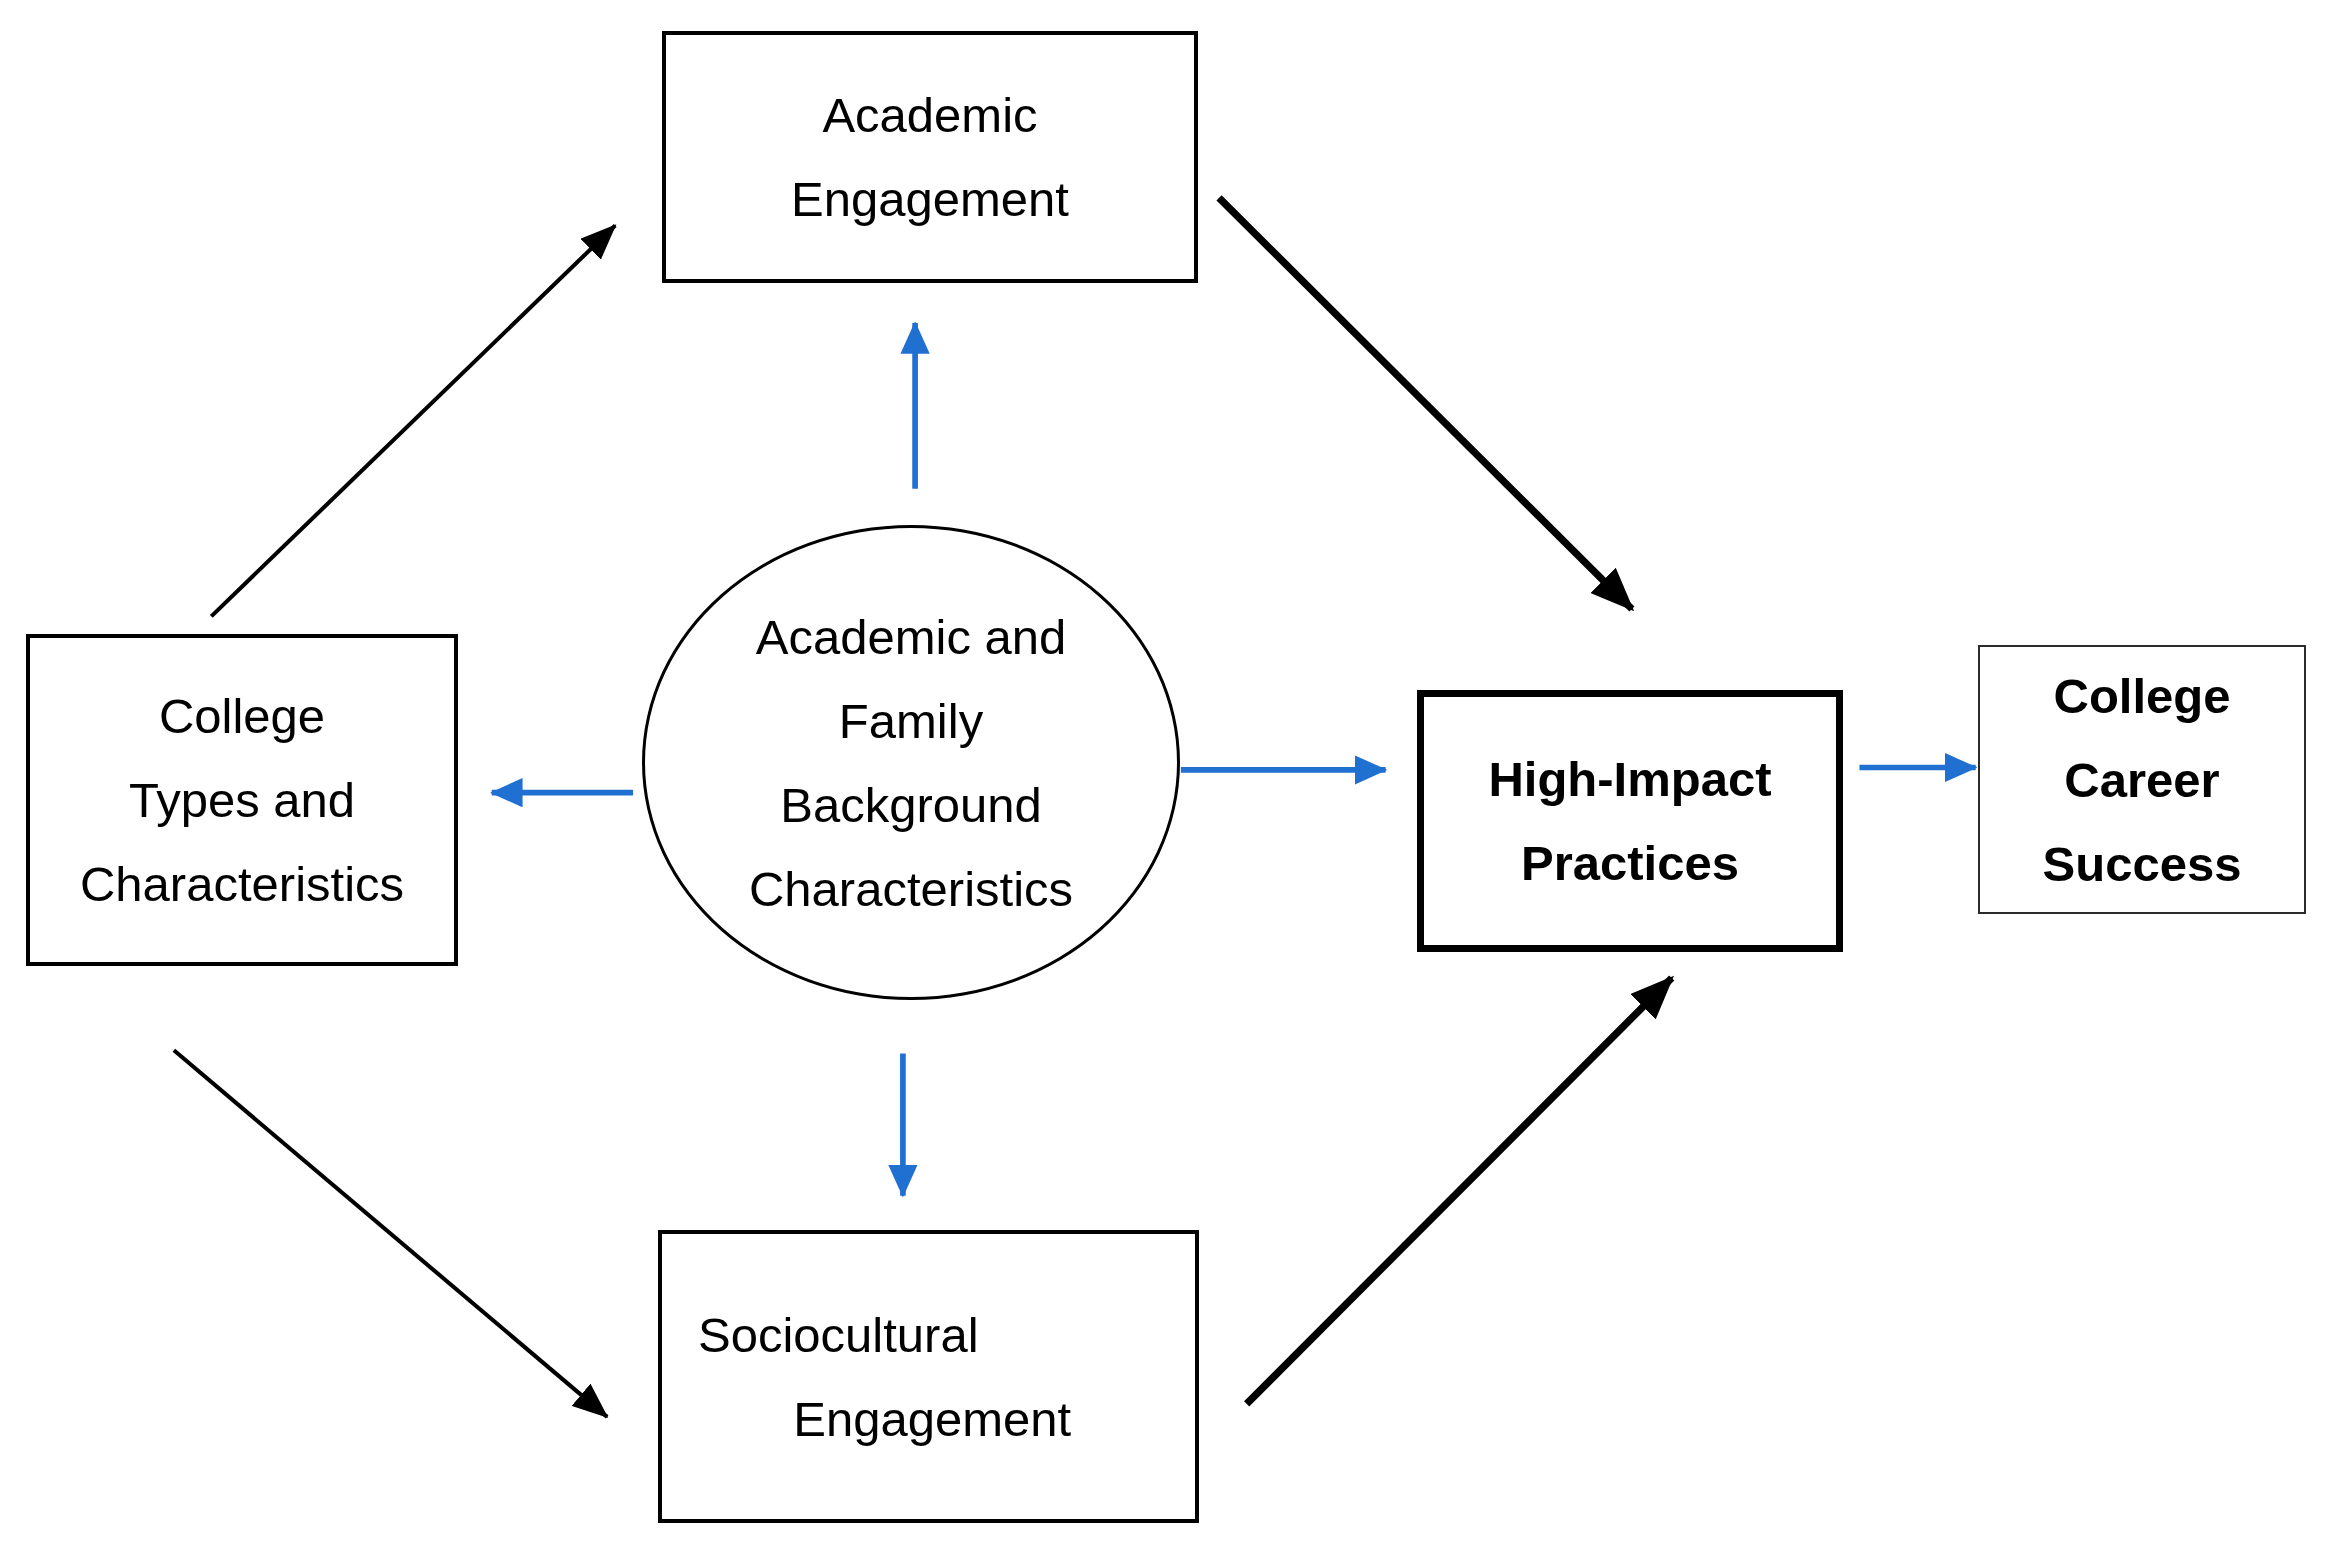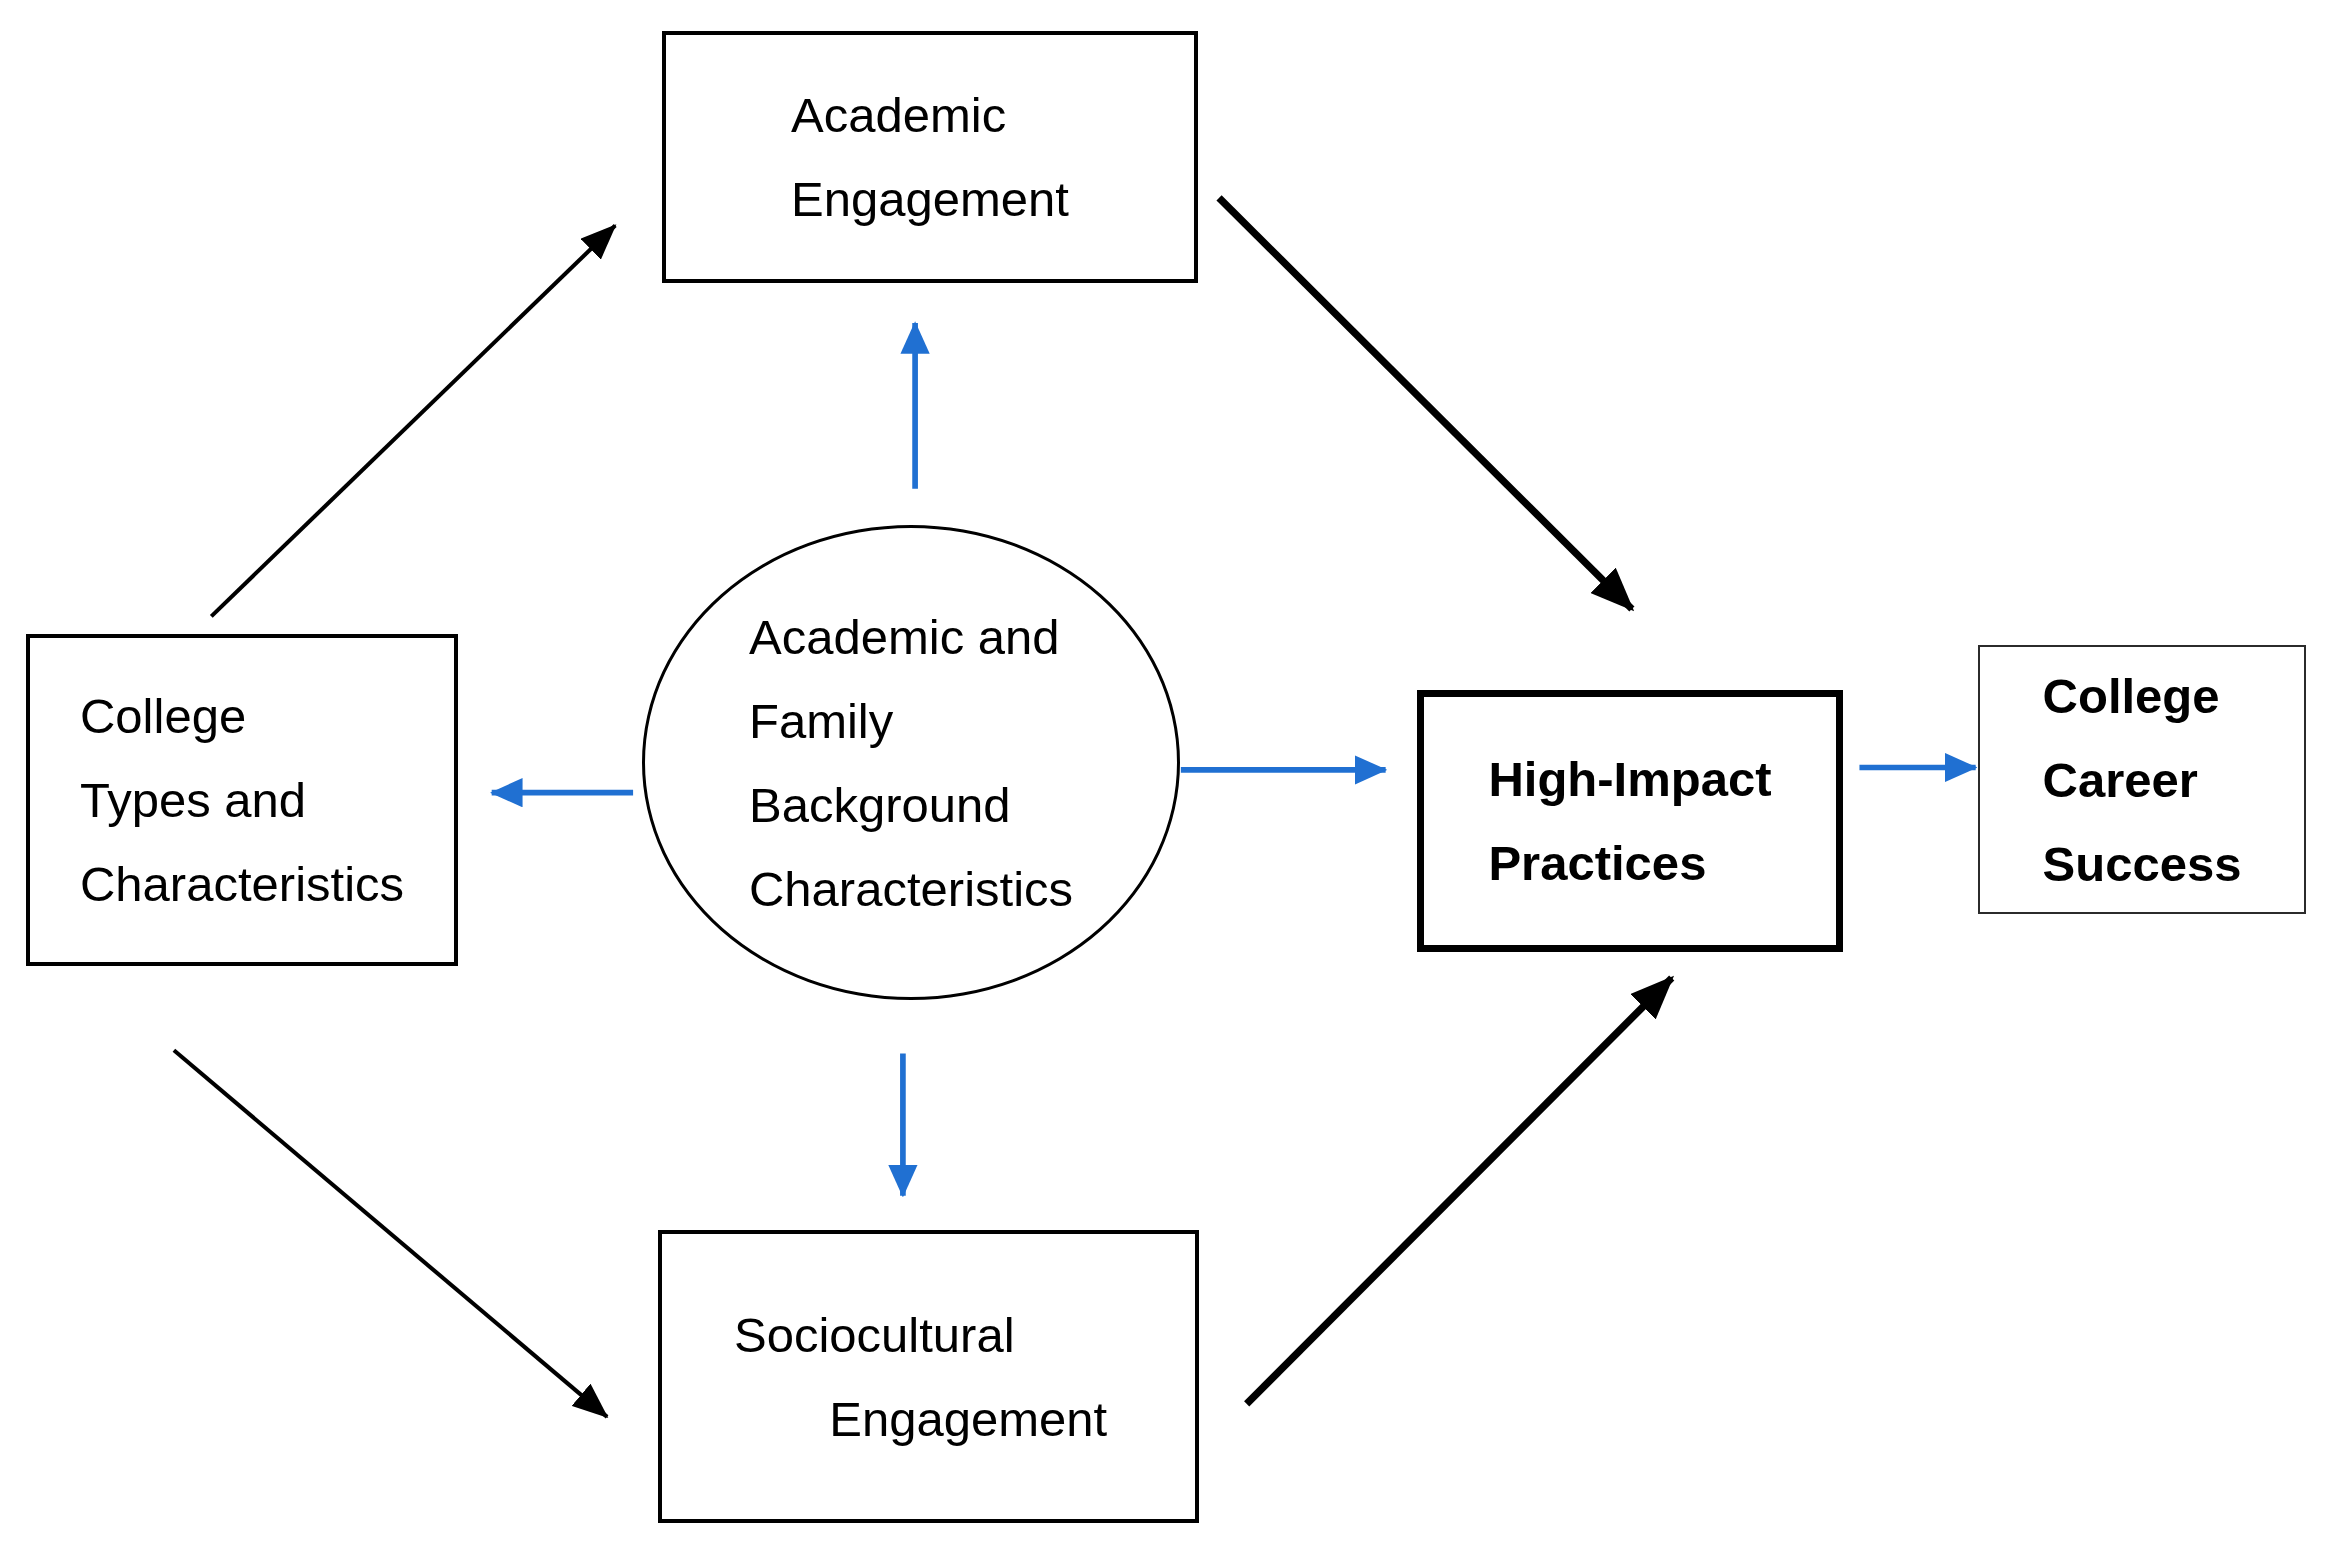--- a/index.html
+++ b/index.html
@@ -28,35 +28,36 @@
     background: #ffffff;
     border: 4.9px solid #000000;
     display: flex;
     align-items: center;
     justify-content: center;
     box-sizing: border-box;
   }
   .node .label {
     font-size: 49px;
     line-height: 84px;
+    text-align: center;
     white-space: pre-line;
   }
   .bold .label { font-weight: 700; }
 
   #node-academic-engagement   { left: 662px;  top: 31px;   width: 536px; height: 252px; }
   #node-college-types         { left: 26px;   top: 634px;  width: 432px; height: 332px; }
   #node-student-family        { left: 642px;  top: 525px;  width: 538px; height: 475px;
                                 border-width: 3.3px; border-radius: 50%; }
   #node-high-impact           { left: 1417px; top: 654px;  width: 426px; height: 262px;
                                 border-width: 7.3px; margin-top: 36px; }
   #node-college-career        { left: 1978px; top: 645px;  width: 328px; height: 269px;
                                 border-width: 2.4px; border-color: #2b2b2b; }
   #node-sociocultural         { left: 658px;  top: 1230px; width: 541px; height: 293px;
                                 justify-content: flex-start; }
-  #node-sociocultural .label  { text-align: left; white-space: pre-wrap; padding-left: 72px; }
+  #node-sociocultural .label  { text-align: left; white-space: pre-wrap; padding-left: 36px; }
 </style>
 </head>
 <body>
 
 <div id="canvas">
 
   <svg id="arrow-layer" viewBox="0 0 2867 1920" xmlns="http://www.w3.org/2000/svg">
     <defs>
       <marker id="head-thin" markerUnits="userSpaceOnUse" markerWidth="44" markerHeight="36" refX="42" refY="18" orient="auto">
         <path d="M0,0 L44,18 L0,36 z" fill="#000000"></path>

